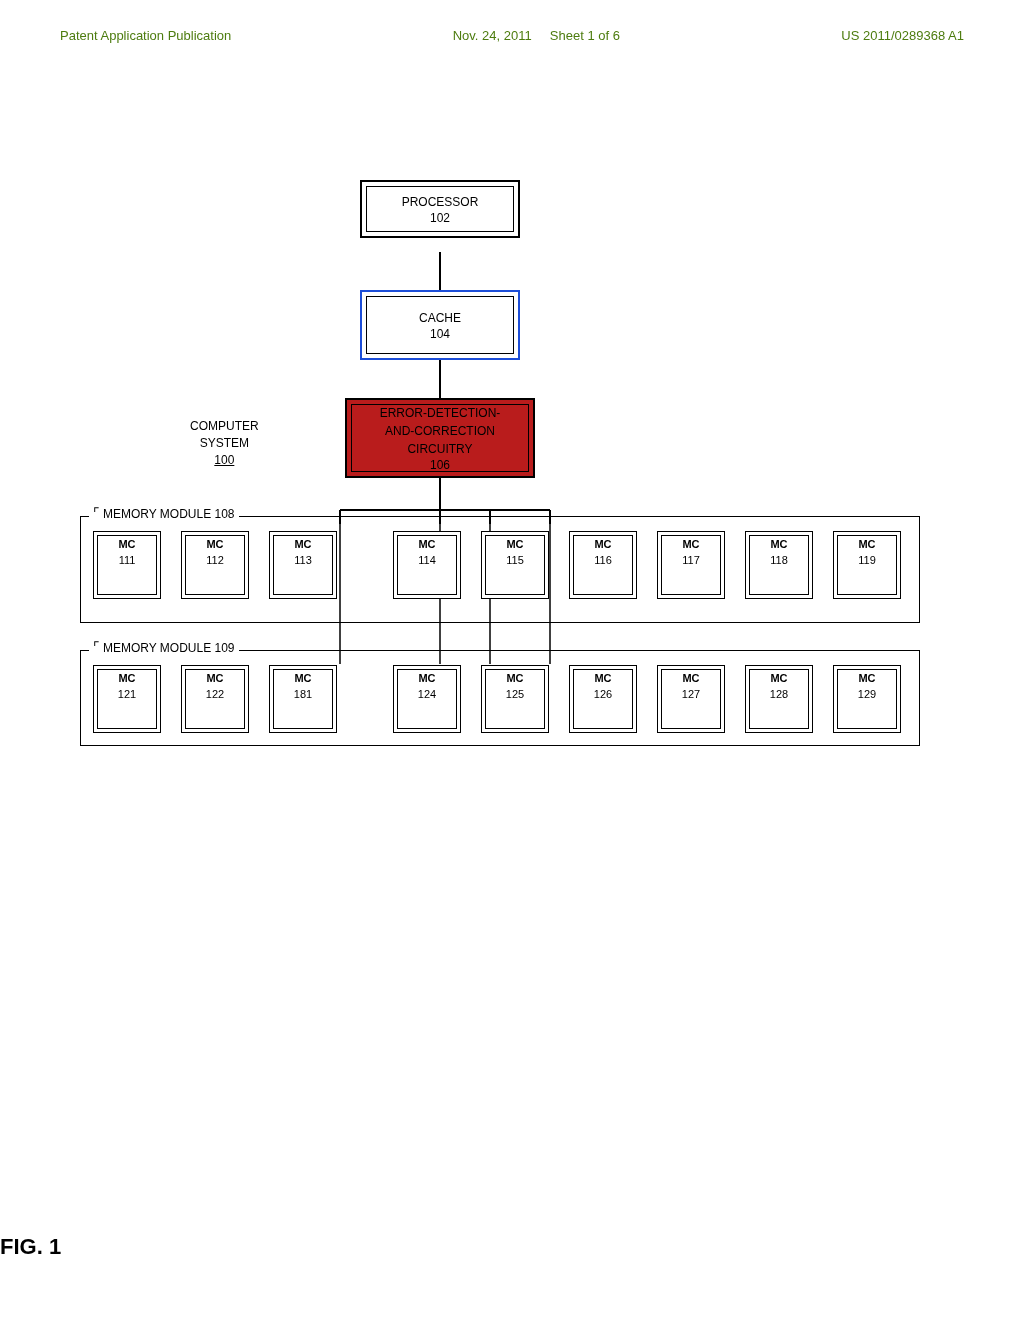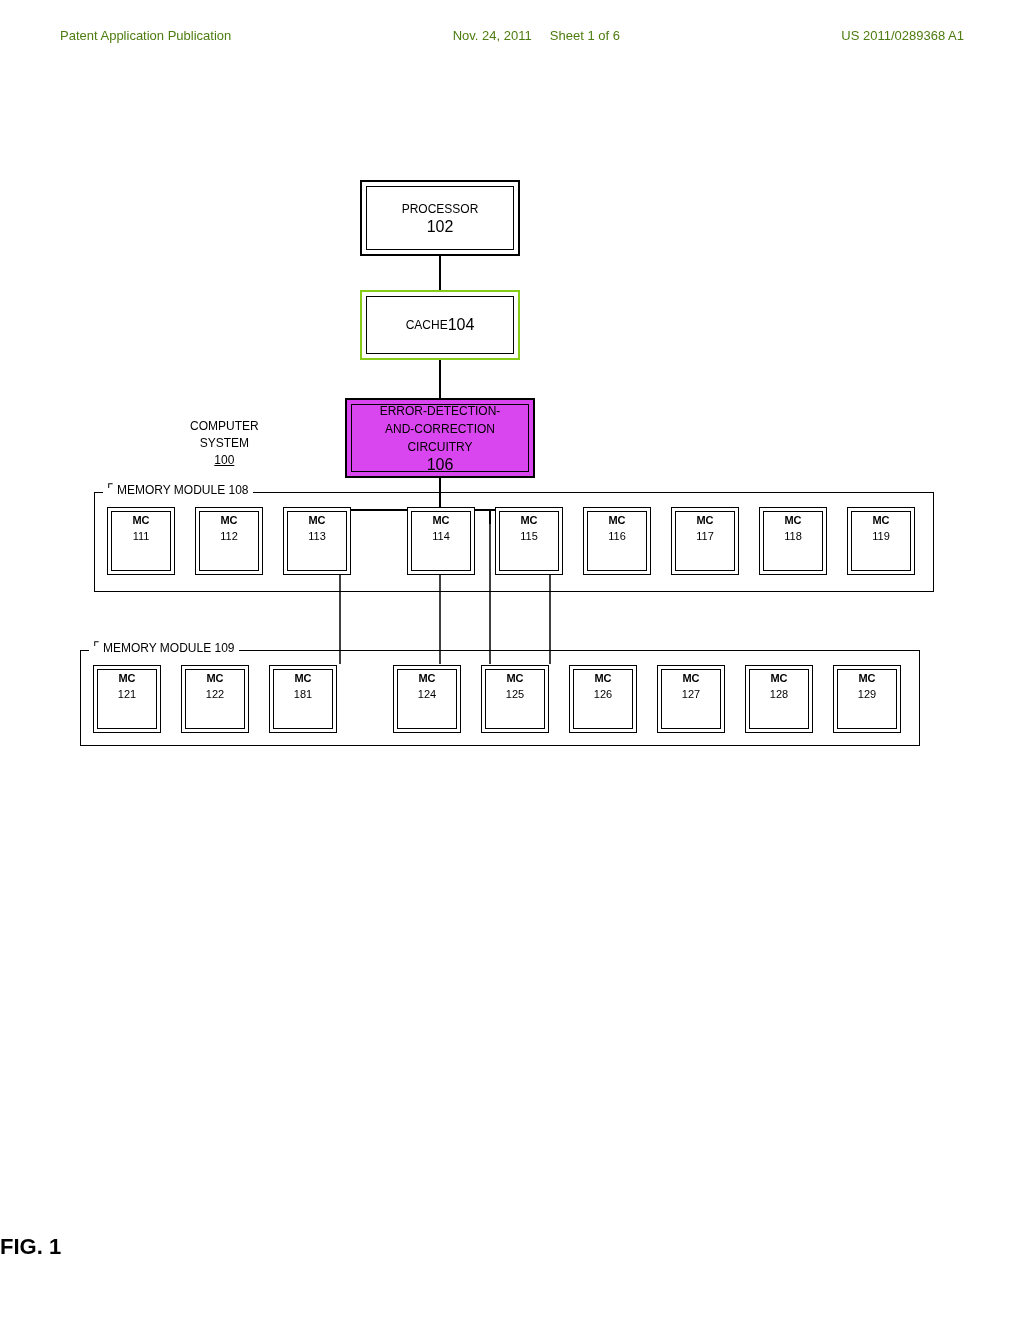--- a/index.html
+++ b/index.html
@@ -33,21 +33,21 @@
       right: 60px;
       bottom: 120px;
     }
 
     
     .processor-box {
       position: absolute;
       top: 0;
       left: 300px;
       width: 160px;
-      height: 76px;
+      height: 58px;
       border: 2px solid #000;
       display: flex;
       flex-direction: column;
       align-items: center;
       justify-content: center;
       background: #fff;
     }
     
     .processor-box::after {
       content: '';
@@ -56,23 +56,23 @@
       border: 1px solid #000;
     }
 
     
     .cache-box {
       position: absolute;
       top: 110px;
       left: 300px;
       width: 160px;
       height: 70px;
-      border: 2px solid #84cc16;
-      display: flex;
-      flex-direction: row;
+      border: 2px solid #1d4ed8;
+      display: flex;
+      flex-direction: column;
       align-items: center;
       justify-content: center;
       background: #fff;
     }
     .cache-box::after {
       content: '';
       position: absolute;
       top: 4px; left: 4px; right: 4px; bottom: 4px;
       border: 1px solid #000;
     }
@@ -82,21 +82,21 @@
       position: absolute;
       top: 218px;
       left: 285px;
       width: 190px;
       height: 80px;
       border: 2px solid #000;
       display: flex;
       flex-direction: column;
       align-items: center;
       justify-content: center;
-      background: #d946ef;
+      background: #b91c1c;
       text-align: center;
     }
     .edc-box::after {
       content: '';
       position: absolute;
       top: 4px; left: 4px; right: 4px; bottom: 4px;
       border: 1px solid #000;
     }
 
     
@@ -118,26 +118,25 @@
       top: 0;
       left: 0;
       width: 100%;
       height: 100%;
       pointer-events: none;
     }
 
     
     .memory-module-108 {
       position: absolute;
-      top: 312px;
+      top: 336px;
       left: 20px;
       width: 840px;
       border: 1.5px solid #000;
-      padding: 14px 12px 16px 12px;
-      margin-left: 14px;
+      padding: 14px 12px 23px 12px;
     }
     .memory-module-label {
       position: absolute;
       top: -12px;
       left: 8px;
       background: #fff;
       padding: 0 4px;
       font-size: 12px;
     }
     .memory-module-label .corner-symbol {
@@ -206,21 +205,21 @@
       font-size: 22px;
       font-weight: bold;
     }
 
     .box-text {
       font-size: 12px;
       text-align: center;
       line-height: 1.5;
     }
     .box-number {
-      font-size: 16px;
+      font-size: 12px;
       text-align: center;
     }
   </style>
 </head>
 <body>
 
 <div class="header">
   <div class="header-left">
     <span>Patent Application Publication</span>
   </div>

